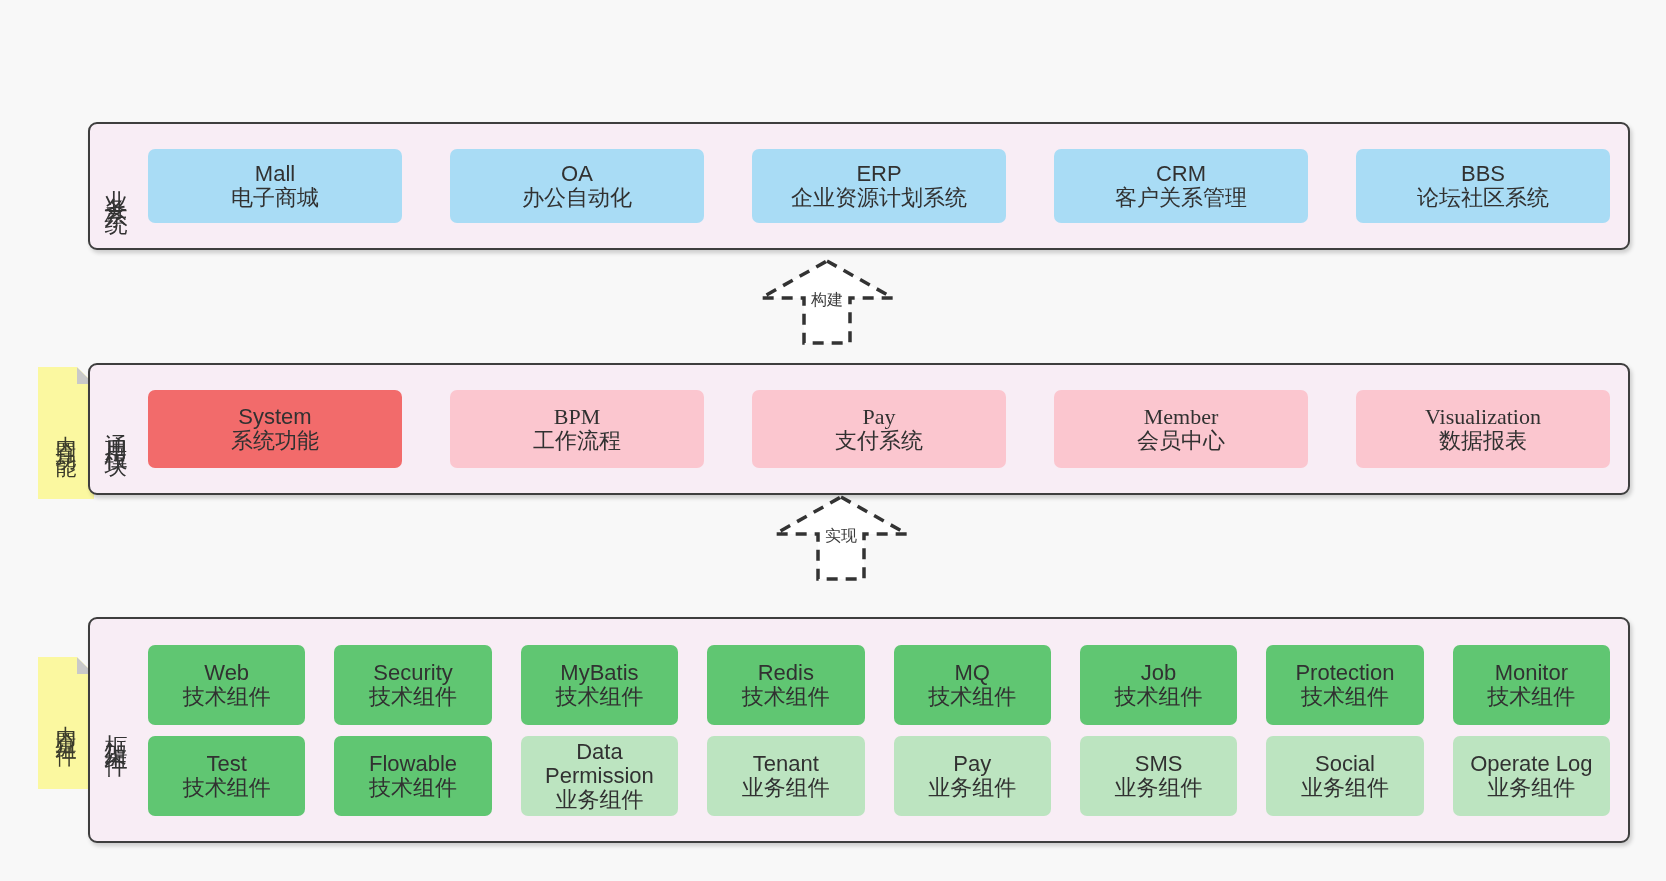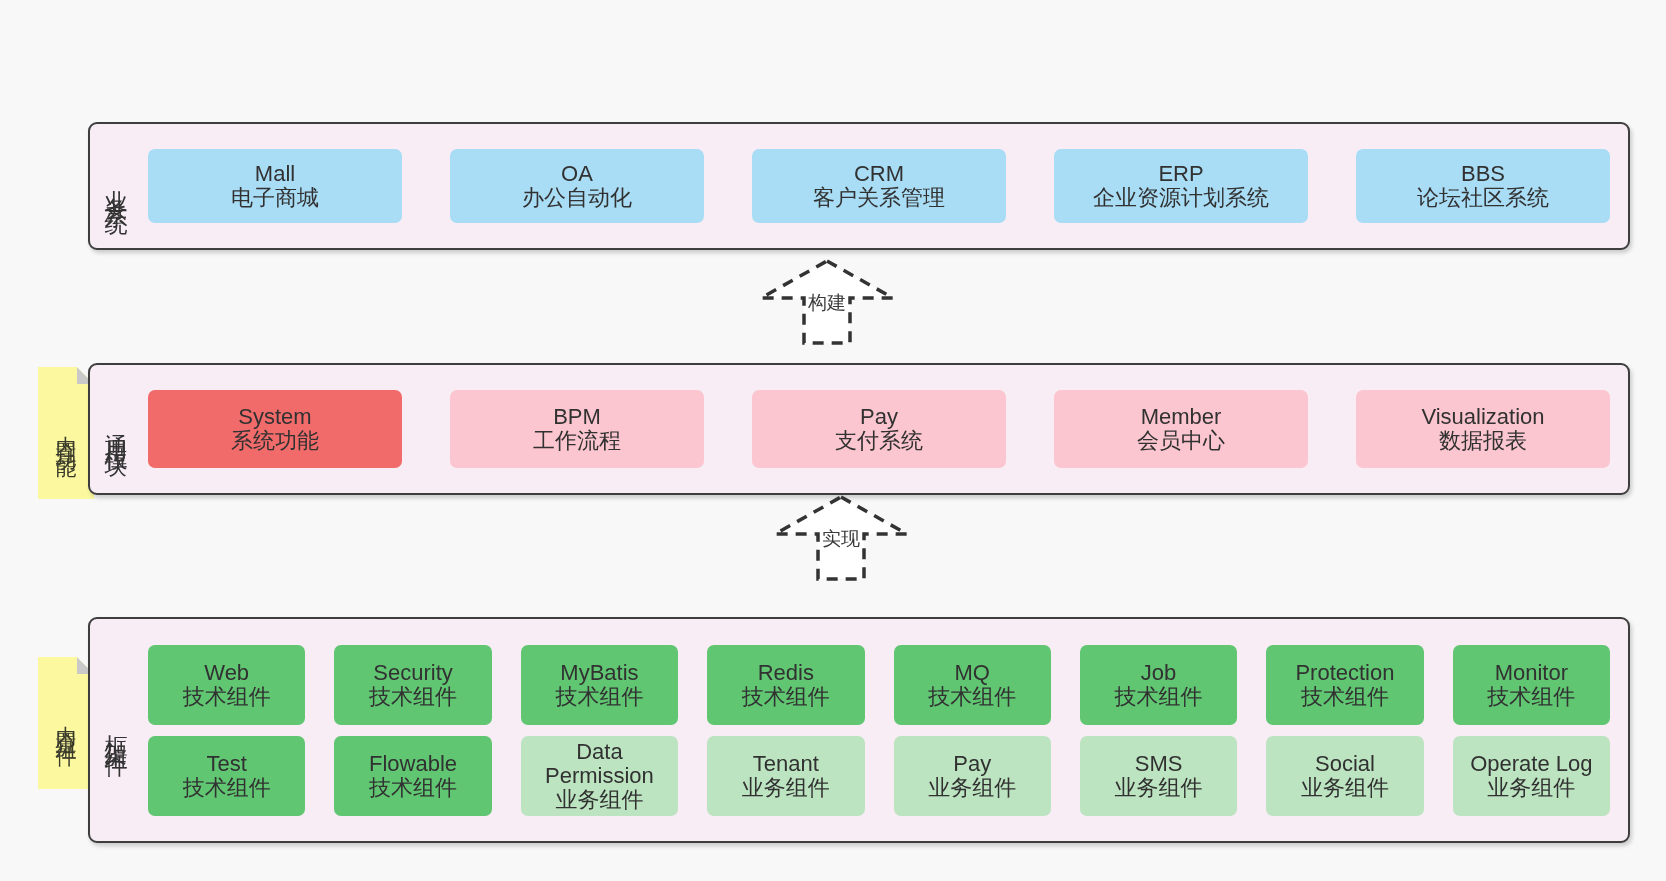--- a/index.html
+++ b/index.html
@@ -58,21 +58,21 @@
     border-radius:7px;
     display:flex;flex-direction:column;align-items:center;justify-content:center;
     text-align:center;font-size:22px;line-height:24px;
     padding:4px 6px;color:#313131;
   }
   #band-modules .box{height:78px;min-height:78px;}
   .band-grid .box{height:auto;min-height:80px;}
   .box-title{white-space:pre-line;}
   .v-blue{background:var(--box-blue);}
   .v-red{background:var(--box-red);}
-  .v-pink{background:var(--box-pink);}
+  .v-pink{background:var(--box-pink);font-family:Liberation Serif, serif;}
   .v-green{background:var(--box-green);}
   .v-green-light{background:var(--box-green-light);}
 
   
   .sticky{
     position:absolute;left:38px;width:56px;
     background:var(--sticky-bg);
     clip-path:polygon(0 0,calc(100% - 17px) 0,100% 17px,100% 100%,0 100%);
     display:flex;align-items:center;justify-content:center;
     z-index:1;
@@ -89,46 +89,46 @@
     font-size:21px;letter-spacing:7px;color:#3a3a2a;
   }
 
   
   .arrow{position:absolute;width:140px;height:90px;z-index:3;}
   #arrow-build{left:757px;top:257px;}
   #arrow-implement{left:771px;top:493px;}
   .arrow svg{display:block;width:140px;height:90px;}
   .arrow-label{
     position:absolute;left:0;right:0;top:33px;
-    text-align:center;font-size:19px;color:#3a3a3a;
+    text-align:center;font-size:16px;color:#3a3a3a;
   }
 </style>
 </head>
 <body>
 
 <div class="canvas">
 
   <section class="band" id="band-business">
     <div class="band-label">业务系统</div>
     <div class="band-boxes">
         <div class="box v-blue">
           <div class="box-title">Mall</div>
           <div class="box-sub">电子商城</div>
         </div>
         <div class="box v-blue">
           <div class="box-title">OA</div>
           <div class="box-sub">办公自动化</div>
         </div>
         <div class="box v-blue">
+          <div class="box-title">ERP</div>
+          <div class="box-sub">企业资源计划系统</div>
+        </div>
+        <div class="box v-blue">
           <div class="box-title">CRM</div>
           <div class="box-sub">客户关系管理</div>
-        </div>
-        <div class="box v-blue">
-          <div class="box-title">ERP</div>
-          <div class="box-sub">企业资源计划系统</div>
         </div>
         <div class="box v-blue">
           <div class="box-title">BBS</div>
           <div class="box-sub">论坛社区系统</div>
         </div>
       </div>
   </section>
 
   <div class="arrow" id="arrow-build">
     <svg viewBox="0 0 140 90">

